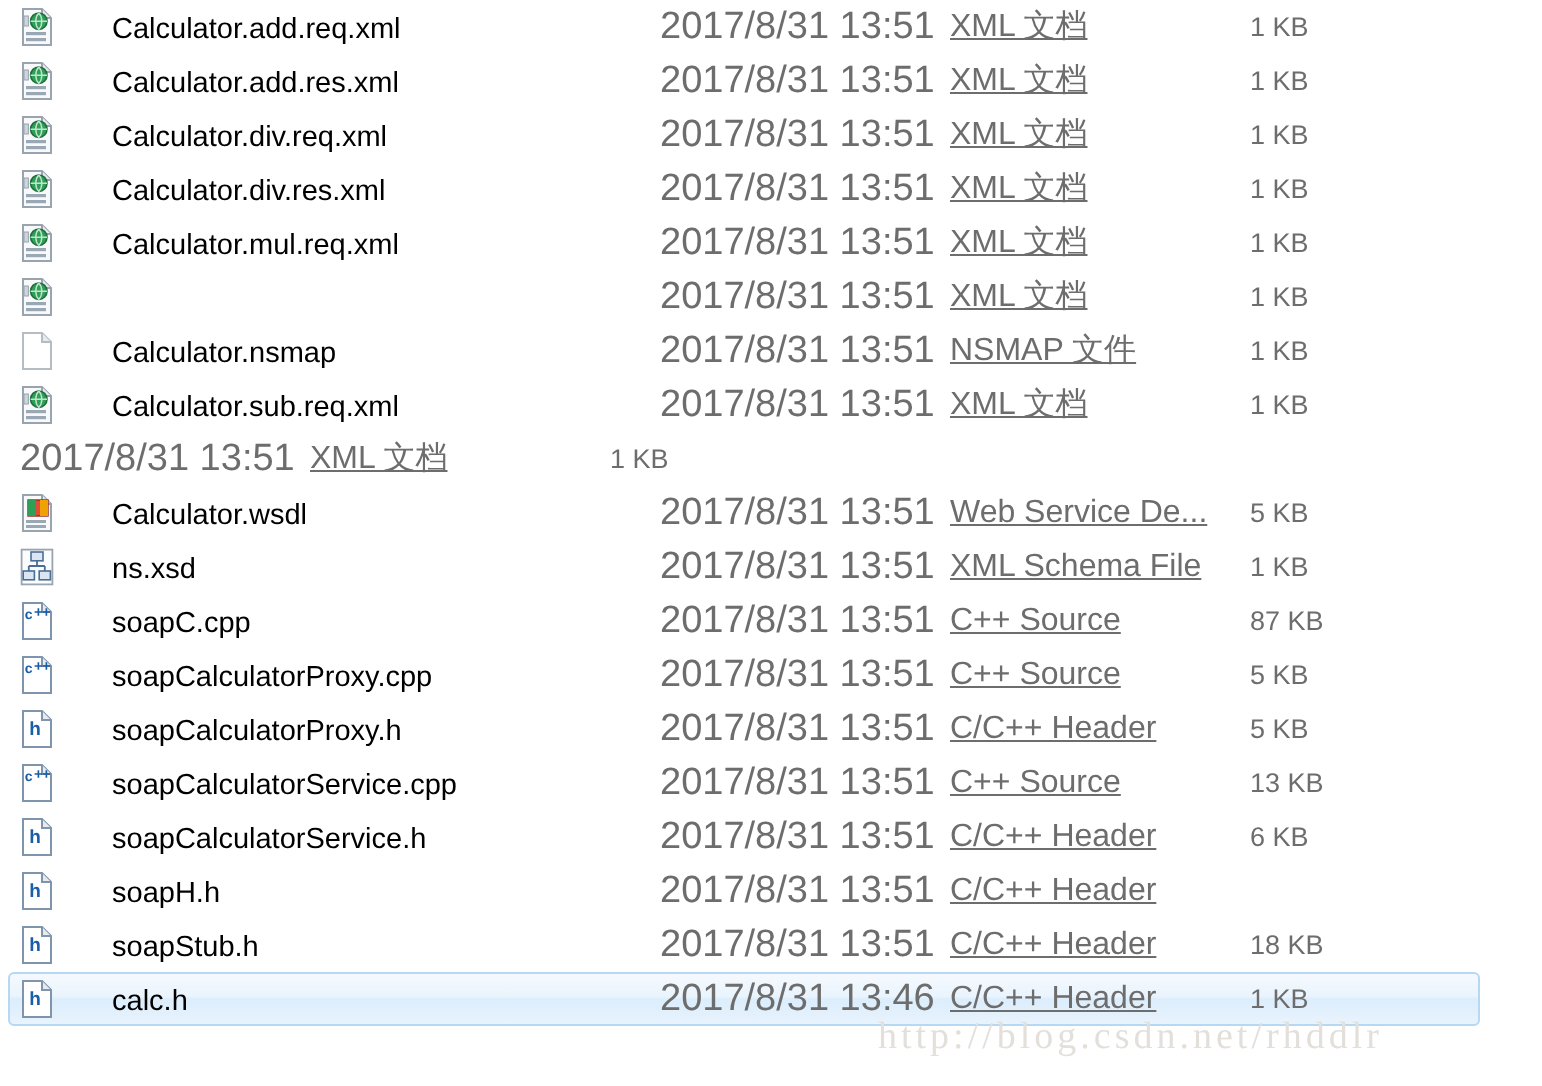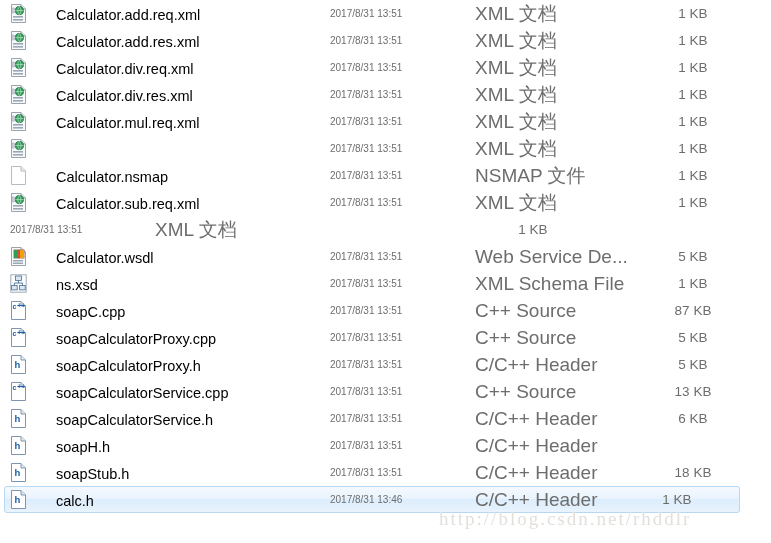--- a/index.html
+++ b/index.html
@@ -49,33 +49,34 @@
     width: 320px;
     min-width: 320px;
     overflow: hidden;
     white-space: nowrap;
     gap: 20px;
   }
   .col-date {
     width: 145px;
     min-width: 145px;
     color: #6d6d6d;
-    font-size: 10px;
+    font-size: 19px;
     white-space: nowrap;
   }
   .col-type {
     width: 150px;
     min-width: 150px;
     color: #6d6d6d;
-    font-size: 19px;
-    white-space: nowrap;
+    font-size: 16px;
+    white-space: nowrap;
+    text-decoration: underline;
   }
   .col-size {
     flex: 1;
-    text-align: center;
+    text-align: left;
     color: #6d6d6d;
     font-size: 13.5px;
     white-space: nowrap;
     padding-right: 2px;
   }
 
   .file-name {
     font-size: 14.5px;
     color: #000000;
     white-space: nowrap;

